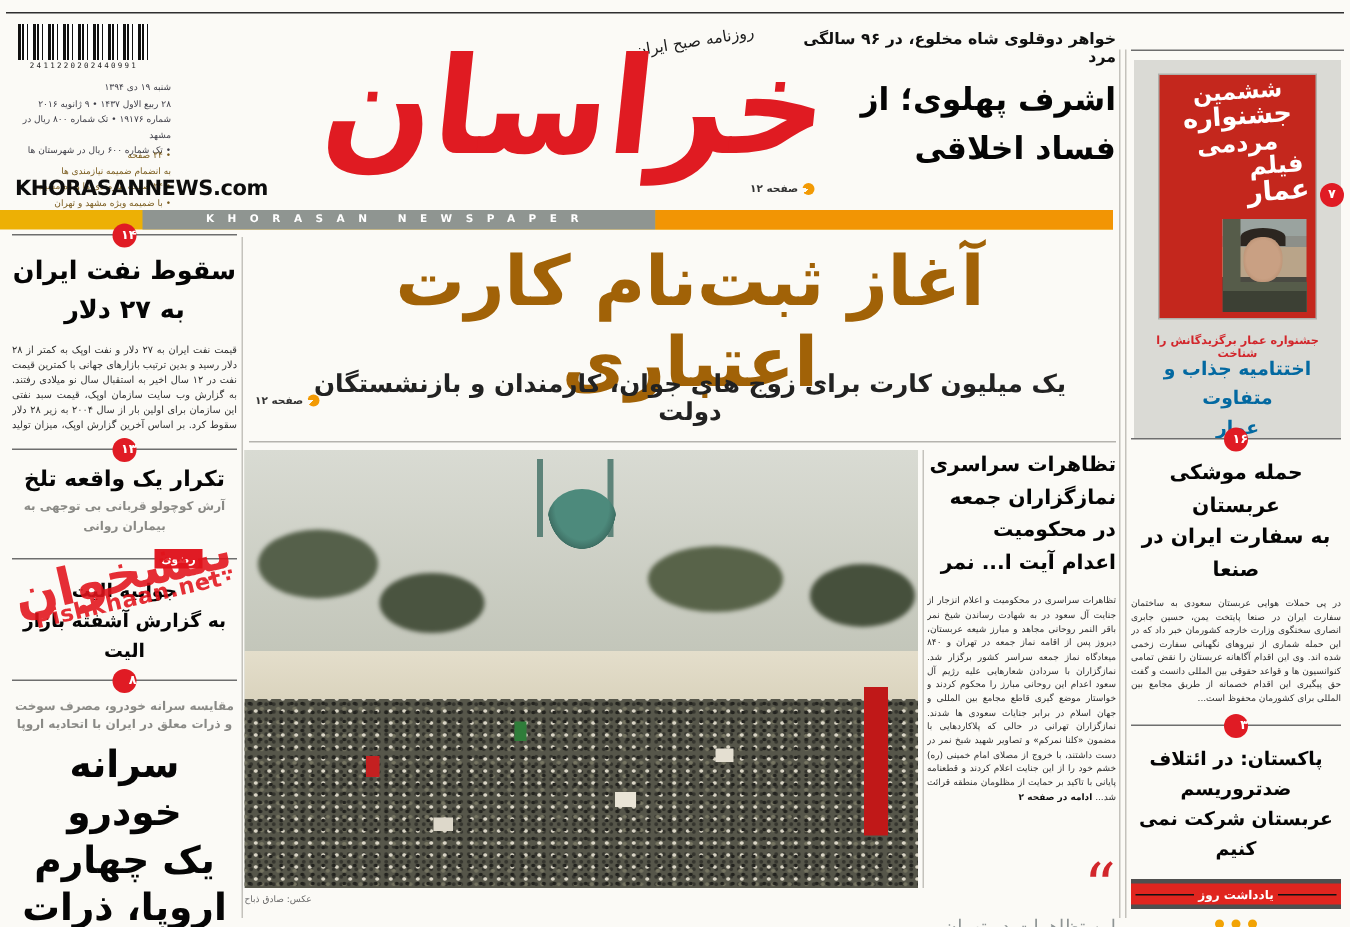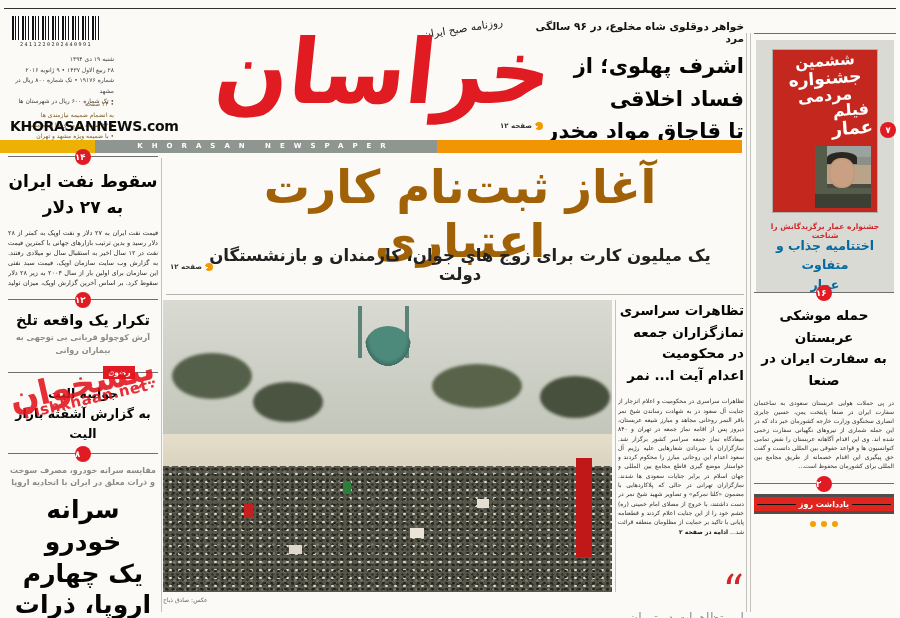--- a/index.html
+++ b/index.html
@@ -37,21 +37,21 @@
   #lead-title{left:180px;top:160px;width:560px;text-align:center;font-size:46px;font-weight:bold;letter-spacing:-1px;color:#a16207;}
   #lead-sub{left:200px;top:246px;width:520px;text-align:center;font-size:16.5px;font-weight:bold;color:#222;}
   #lead-pg{left:170px;top:263px;}
   #lead-rule{left:166px;width:578px;top:294px;border-top:1px solid #b5b3ae;}
   
   .vsep{width:1px;background:#c4c2bc;}
   
   #leftcol{left:8px;top:156px;width:150px;}
   .lc-rule{position:relative;border-top:1px solid #6e6e6e;margin:0;}
   .badge{position:absolute;top:-8px;left:calc(50% - 8px);width:16px;height:16px;border-radius:50%;
-         background:#e01b24;color:#fff;font-size:8.5px;line-height:16px;text-align:left;font-weight:bold;}
+         background:#e01b24;color:#fff;font-size:8.5px;line-height:16px;text-align:right;font-weight:bold;}
   .tag{position:absolute;top:-7px;left:calc(50% - 16px);width:32px;height:13px;background:#e01b24;color:#fff;
        font-size:7.5px;line-height:13px;text-align:center;font-weight:bold;margin-left:36px;}
   .lc-title{text-align:center;font-weight:bold;color:#050505;}
   .lc-body{font-size:6.5px;line-height:1.55;text-align:justify;color:#2c2c2c;}
   .lc-kicker{text-align:center;font-size:8px;line-height:1.6;color:#8a8a86;font-weight:bold;}
   #watermark{left:-12px;top:368px;width:190px;text-align:center;transform:rotate(-13deg);color:#e2131b;opacity:.88;pointer-events:none;}
   #watermark .fa{font-size:34px;font-weight:bold;line-height:.9;}
   #watermark .en{font-size:15px;font-weight:bold;letter-spacing:.5px;margin-top:-8px;}
   
   #photo{left:163px;top:300px;width:449px;height:292px;overflow:hidden;background:#c9ccc2;}
@@ -131,21 +131,20 @@
 
   <div id="tagline" class="abs rtl">روزنامه صبح ایران</div>
   <div id="masthead" class="abs">
     <span>خراسان</span>
   </div>
 
   <div id="pahlavi" class="abs rtl">
     <div class="kicker">خواهر دوقلوی شاه مخلوع، در ۹۶ سالگی مرد</div>
     <div class="t">
       <div>اشرف پهلوی؛ از فساد اخلاقی</div>
-      <div>تا قاچاق مواد مخدر</div>
     </div>
   </div>
   <div id="pahlavi-pg" class="abs pgmark rtl">
     <span class="pac"></span>
     <span>صفحه ۱۲</span>
   </div>
 
   <div id="strip" class="abs">
     <div id="strip-gray">KHORASAN NEWSPAPER</div>
     <div id="strip-orange"></div>
@@ -274,20 +273,24 @@
     </div>
     <div class="sb-title" style="margin-top:12px;">
       <div>حمله موشکی عربستان</div>
       <div>به سفارت ایران در صنعا</div>
     </div>
     <div class="sb-body" style="margin-top:7px;height:76px;overflow:hidden;">در پی حملات هوایی عربستان سعودی به ساختمان سفارت ایران در صنعا پایتخت یمن، حسین جابری انصاری سخنگوی وزارت خارجه کشورمان خبر داد که در این حمله شماری از نیروهای نگهبانی سفارت زخمی شده اند. وی این اقدام آگاهانه عربستان را نقض تمامی کنوانسیون ها و قواعد حقوقی بین المللی دانست و گفت حق پیگیری این اقدام خصمانه از طریق مجامع بین المللی برای کشورمان محفوظ است...</div>
 
     <div class="lc-rule" style="margin-top:9px;">
       <span class="badge">۳</span>
     </div>
+    <div class="sb-title" style="margin-top:12px;font-size:12.5px;">
+      <div>پاکستان: در ائتلاف ضدتروریسم</div>
+      <div>عربستان شرکت نمی کنیم</div>
+    </div>
 
     <div id="note-banner" style="margin-top:10px;">
       <span class="ln"></span>
       <span class="txt">یادداشت روز</span>
       <span class="ln"></span>
     </div>
     <div id="dots">
         <i></i>
         <i></i>
         <i></i>

